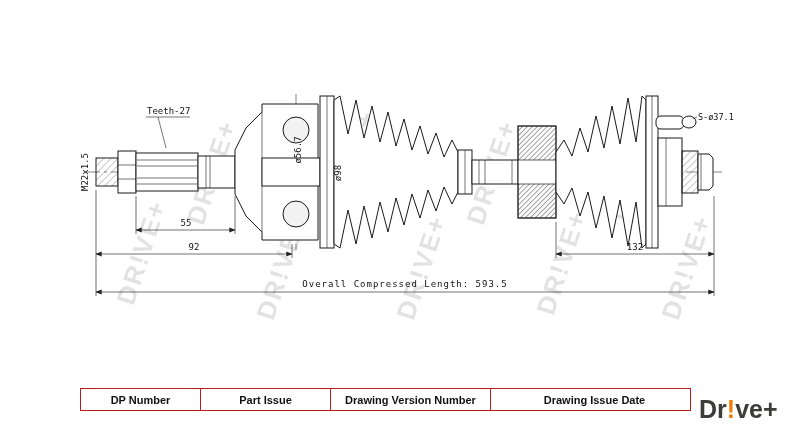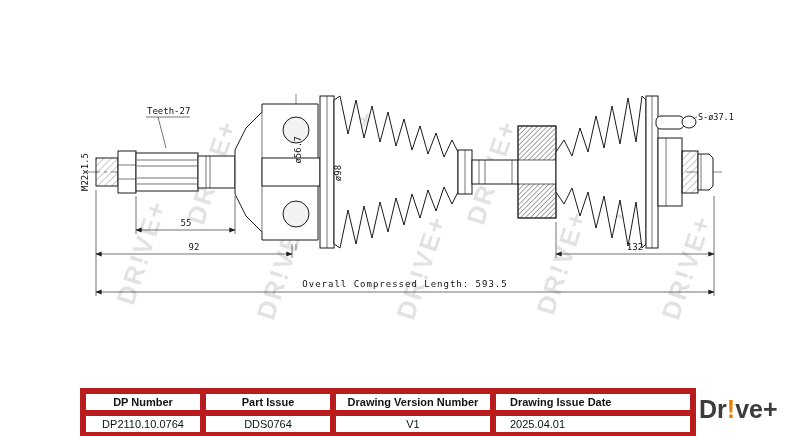--- a/index.html
+++ b/index.html
@@ -14,24 +14,24 @@
   .cl   { stroke:#555; stroke-width:0.7; stroke-dasharray:14 4 3 4; fill:none; }
   .dim  { stroke:#333; stroke-width:0.7; fill:none; }
   .lbl  { font-family:"DejaVu Sans Mono", monospace; font-size:9px; fill:#111; }
   .lbl-sm { font-family:"DejaVu Sans Mono", monospace; font-size:8.5px; fill:#111; }
   .lbl-wide { letter-spacing:1px; }
   .wm { font-family:"Liberation Sans", sans-serif; font-weight:bold; font-size:26px;
         fill:#cccccc; opacity:0.55; letter-spacing:2px; }
 
   table.title-block { position:absolute; left:80px; top:388px; width:610px;
         border-collapse:collapse; table-layout:fixed; }
-  .title-block th, .title-block td { border:6px solid #b91c1c; height:22px;
+  .title-block th, .title-block td { border:1px solid #b91c1c; height:22px;
         font-size:11px; color:#111; padding:0 6px; text-align:center; white-space:nowrap; overflow:hidden; }
   .title-block th { font-weight:bold; }
-  .title-block .cell-left { text-align:left; padding-left:14px; }
+  .title-block .cell-left { text-align:center; padding-left:14px; }
 
   .logo { position:absolute; left:699px; top:395px; font-size:25px; font-weight:bold;
           color:#3c3c3b; font-family:"Liberation Sans", sans-serif; white-space:nowrap; }
   .logo .bang { color:#f07d00; }
 </style>
 </head>
 <body>
 
 <div class="canvas">
 
@@ -166,26 +166,20 @@
         <col style="width:160px">
         <col style="width:200px">
     </colgroup>
     <tbody>
         <tr>
       <th>DP Number</th>
       <th>Part Issue</th>
       <th>Drawing Version Number</th>
       <th class="cell-left">Drawing Issue Date</th>
     </tr>
-    <tr>
-      <td>DP2110.10.0764</td>
-      <td>DDS0764</td>
-      <td>V1</td>
-      <td class="cell-left">2025.04.01</td>
-    </tr>
   </tbody>
     </table>
 
   <div class="logo">
     <span>Dr</span><span class="bang">!</span><span>ve+</span>
   </div>
 
 </div>
 
 </body></html>

